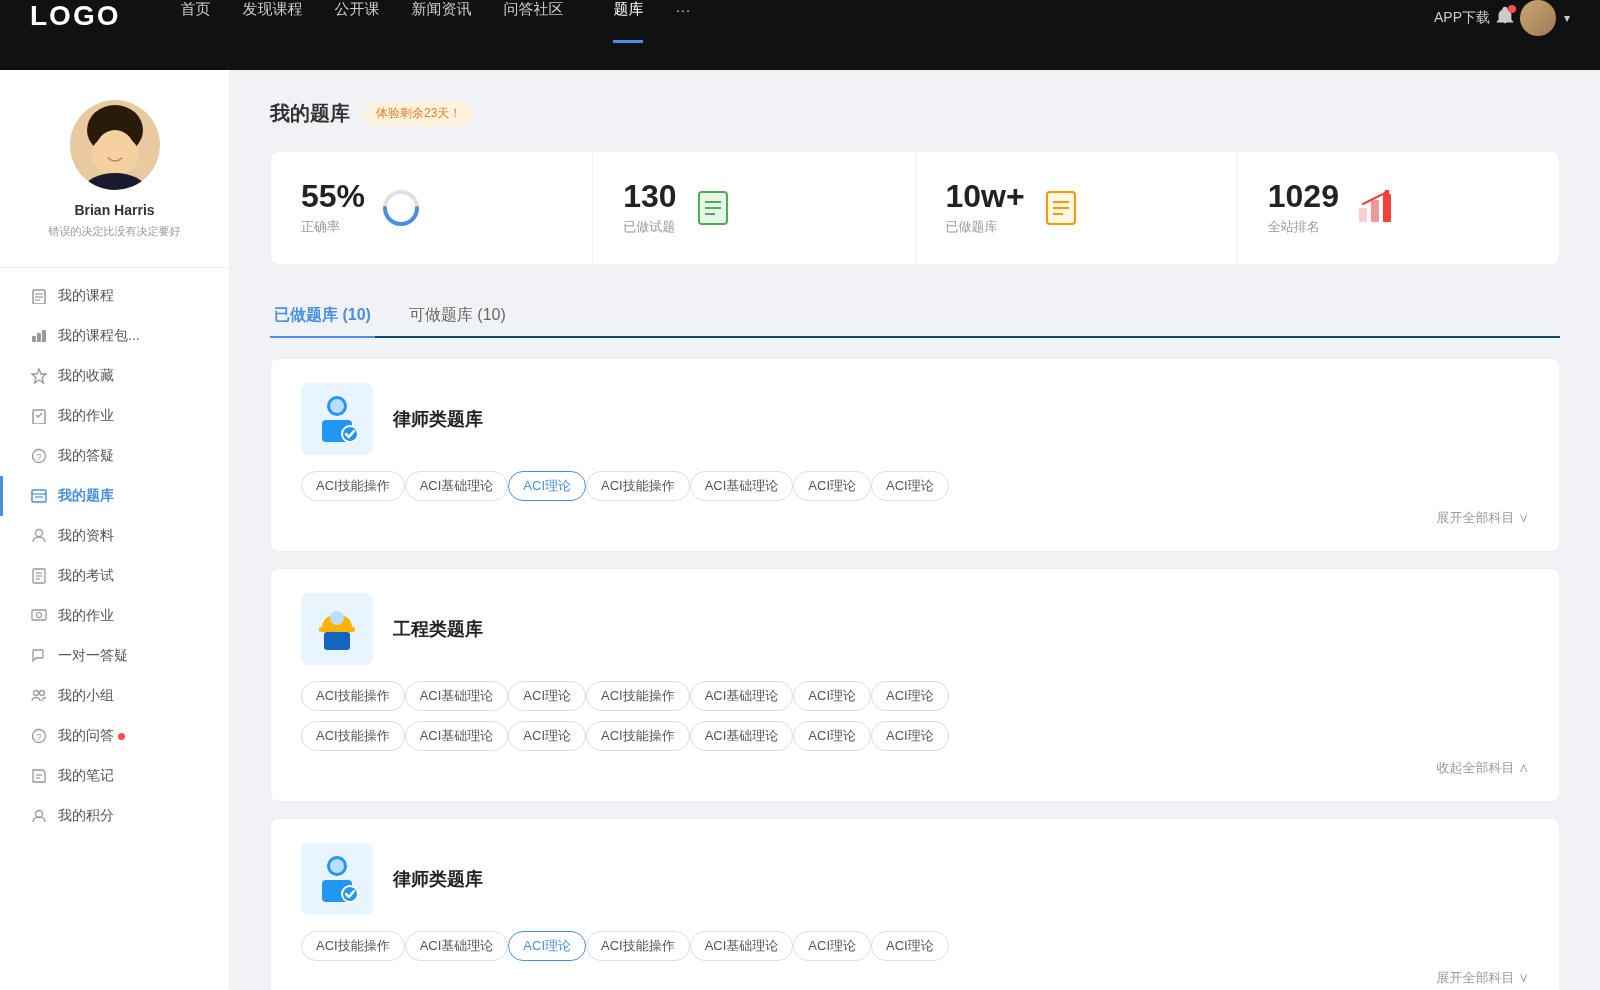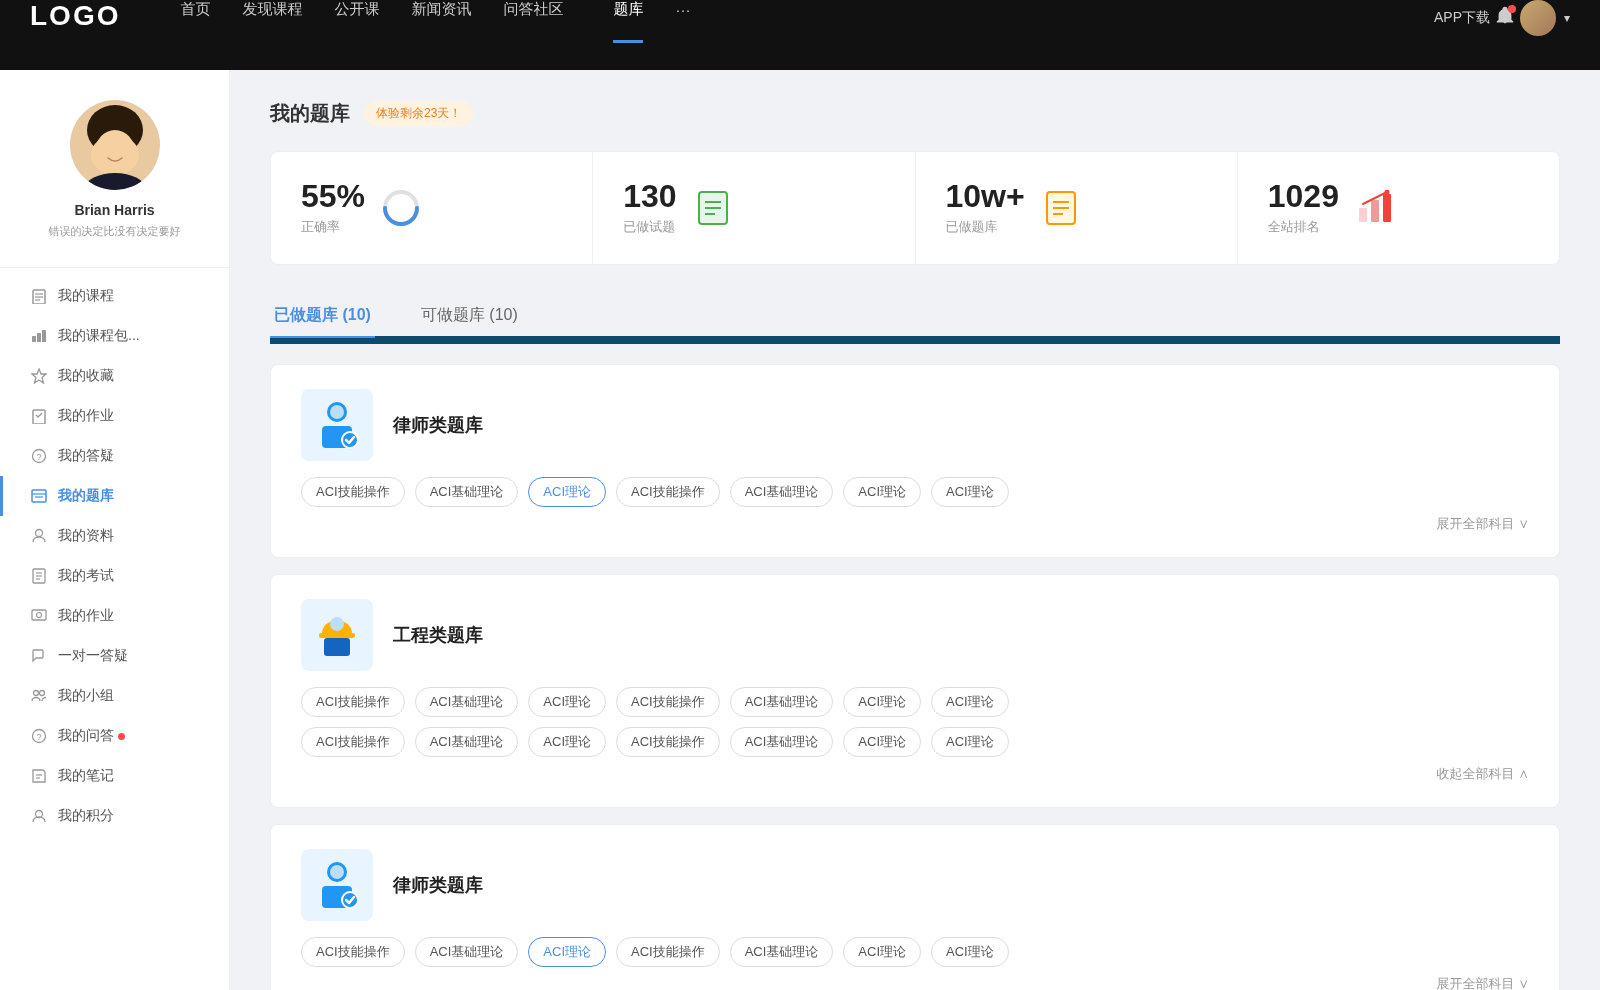--- a/index.html
+++ b/index.html
@@ -223,23 +223,23 @@
     .stat-icon {
       width: 40px; height: 40px;
       display: flex;
       align-items: center;
       justify-content: center;
     }
 
     
     .tabs-row {
       display: flex;
-      gap: 12px;
+      gap: 0;
       margin-bottom: 20px;
-      border-bottom: 8px solid #0c4a6e;
+      border-bottom: 2px solid #0c4a6e;
     }
     .tab-item {
       padding: 10px 4px;
       margin-right: 30px;
       font-size: 16px;
       color: #666;
       cursor: pointer;
       position: relative;
     }
     .tab-item.active {
@@ -278,21 +278,20 @@
       flex-shrink: 0;
     }
     .qbank-title {
       font-size: 18px;
       font-weight: 700;
       color: #222;
     }
     .qbank-tags {
       display: flex;
       flex-wrap: wrap;
-      gap: 10px;
       align-items: flex-start;
     }
     .tag-btn {
       padding: 5px 14px;
       border-radius: 20px;
       border: 1px solid #ddd;
       font-size: 13px;
       color: #555;
       background: #fff;
       cursor: pointer;

